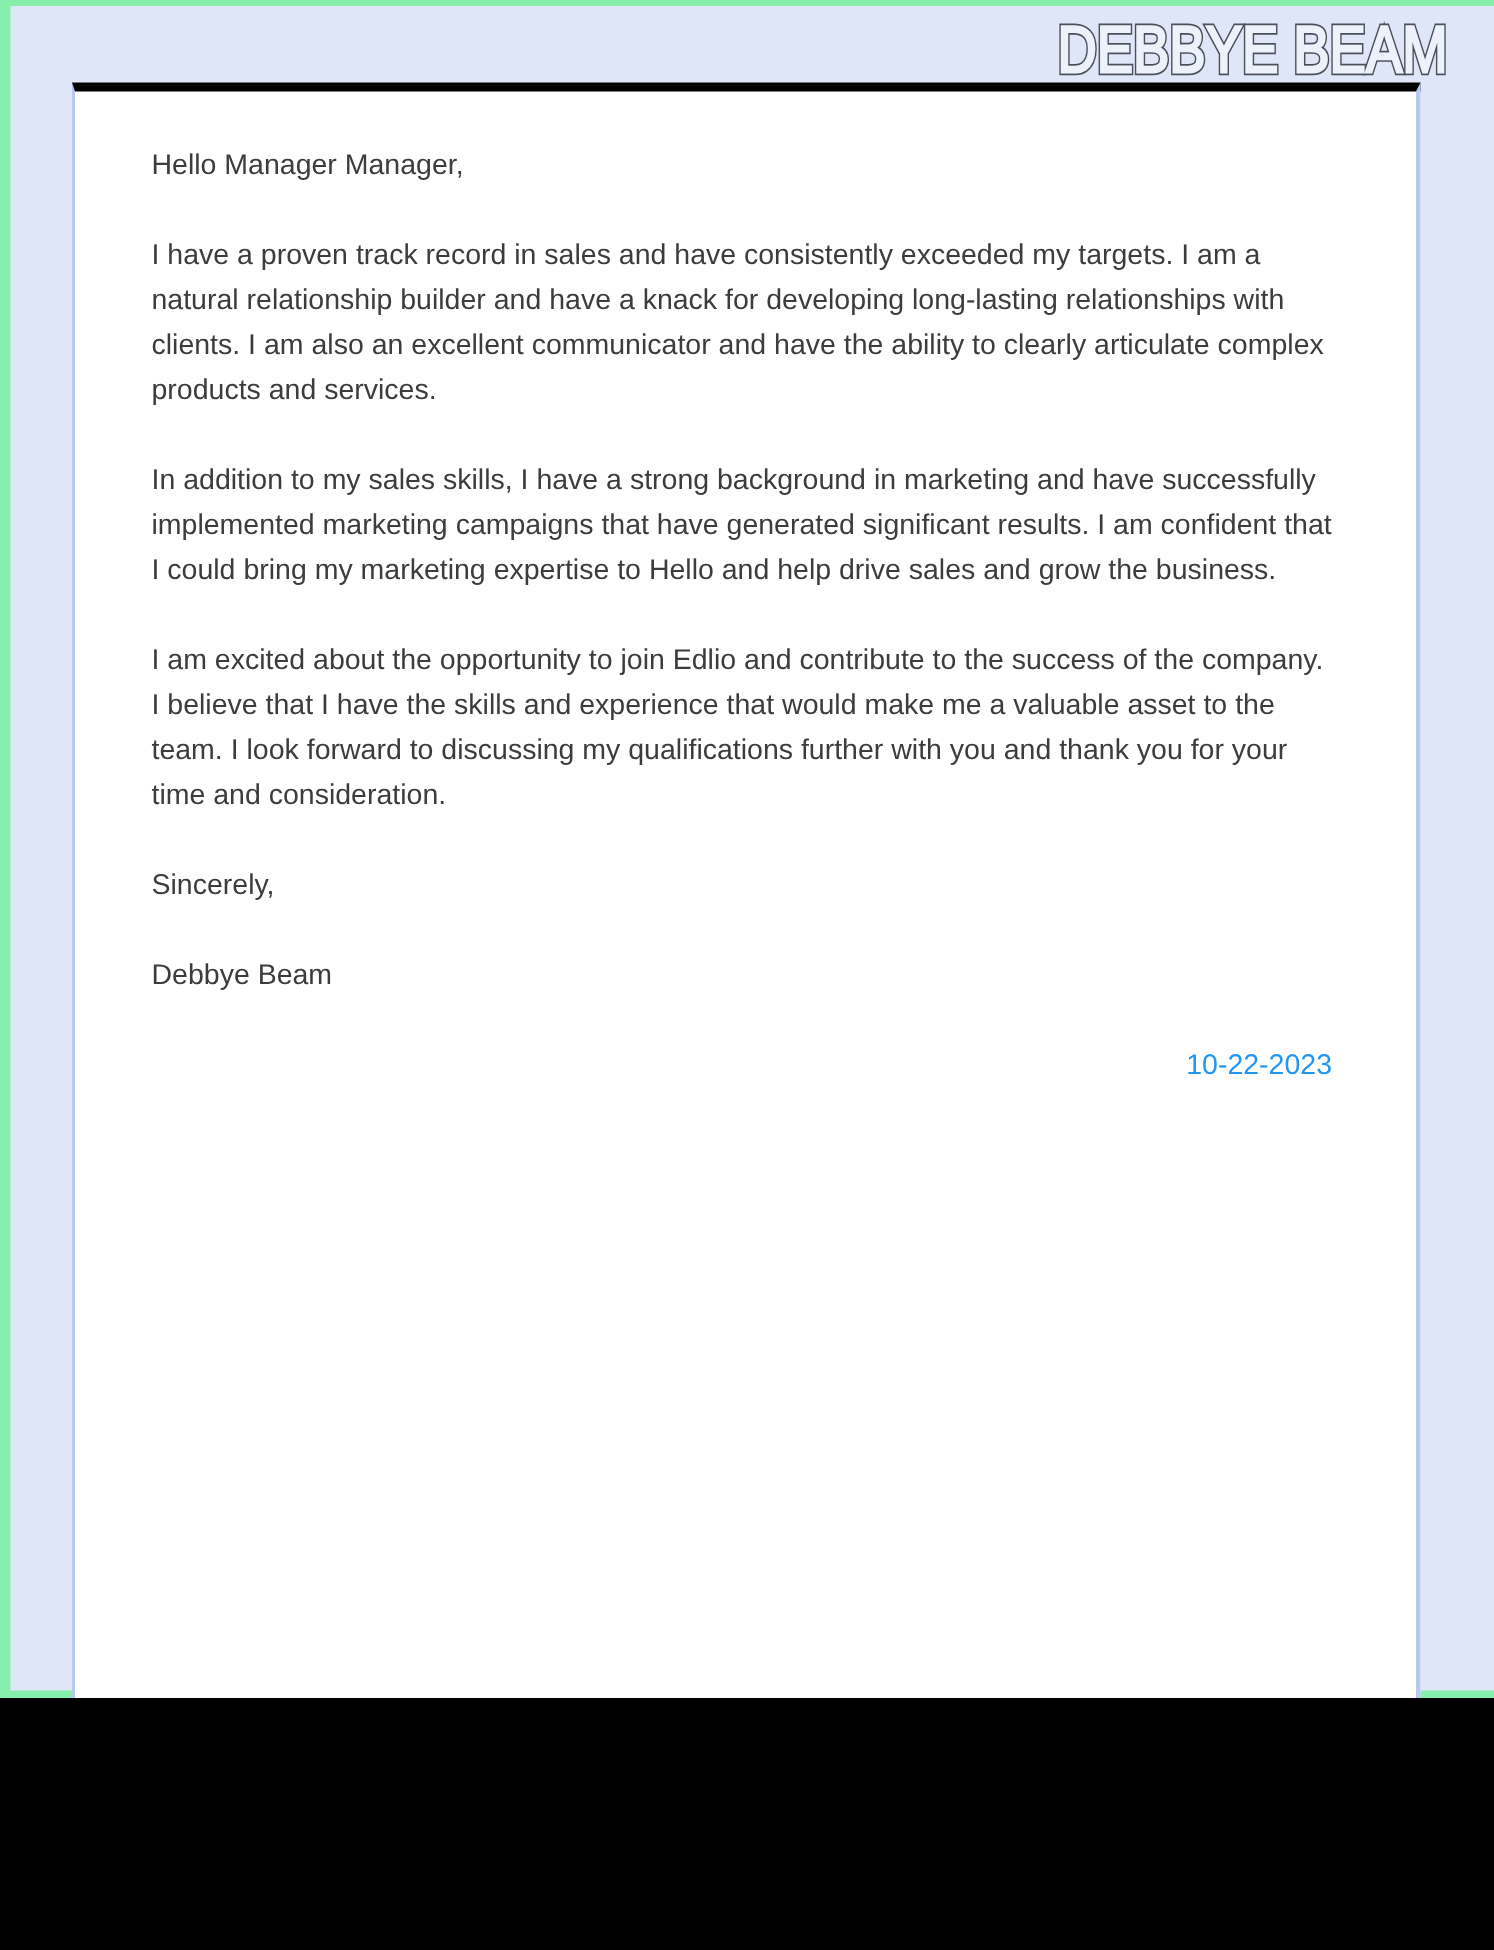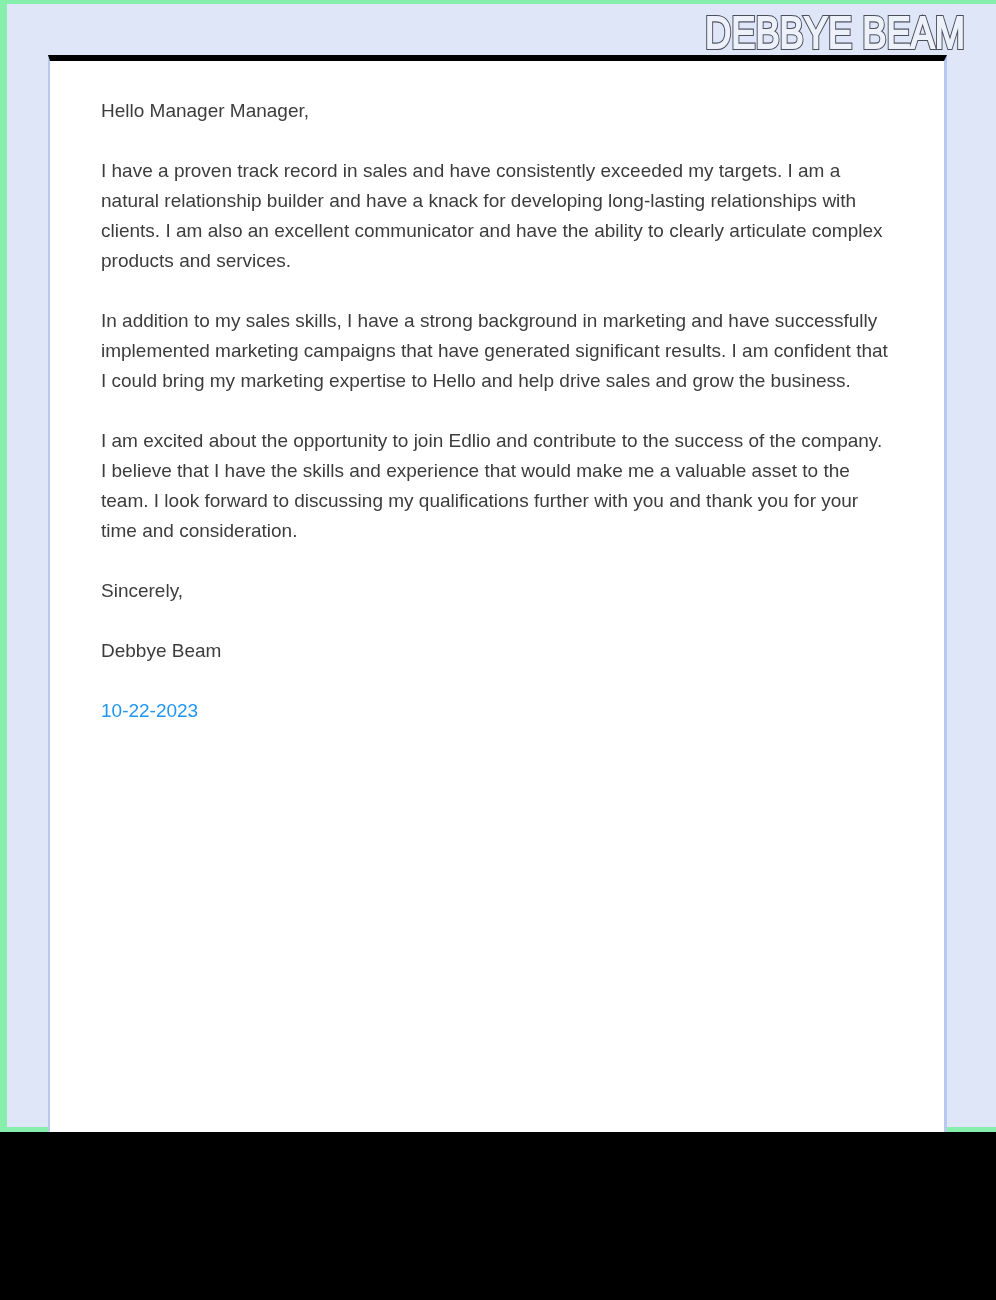--- a/index.html
+++ b/index.html
@@ -51,20 +51,21 @@
     line-height: 30px;
     color: #3c3c3c;
   }
   .letter-body p {
     margin: 0 0 30px 0;
   }
   .letter-date {
     color: #2196f3;
     margin-top: -20px; 
     line-height: 30px;
+    text-align: right;
   }
   .brand-footer {
     position: absolute;
     right: 6px;
     bottom: 12px;
     font-size: 10px;
     line-height: 18px;
     color: #3a3a3a;
   }
 </style>

